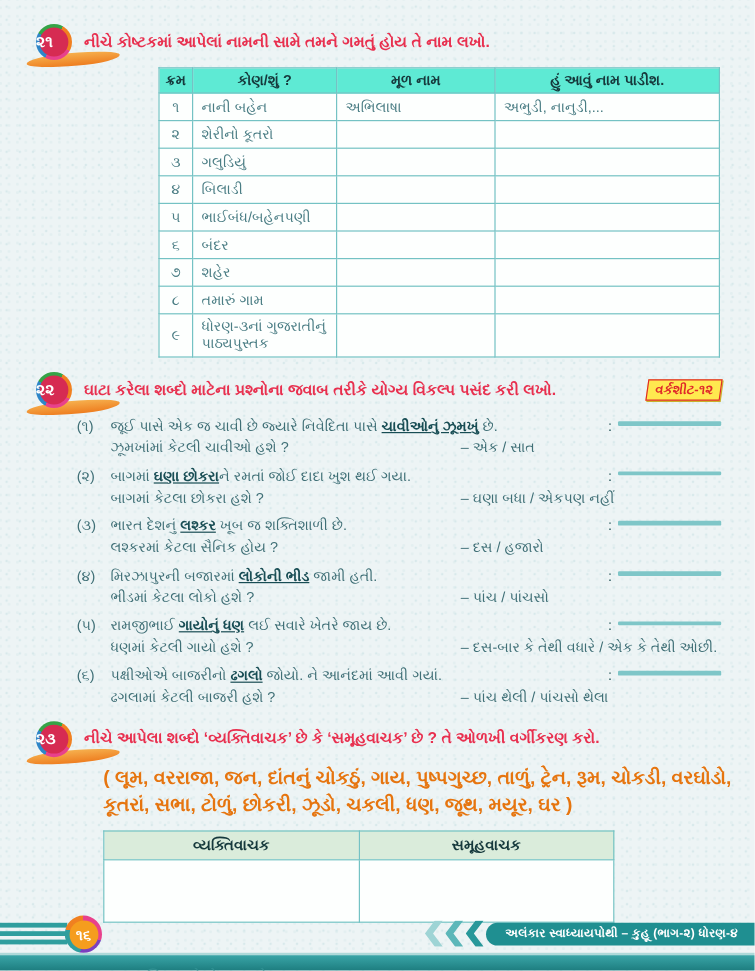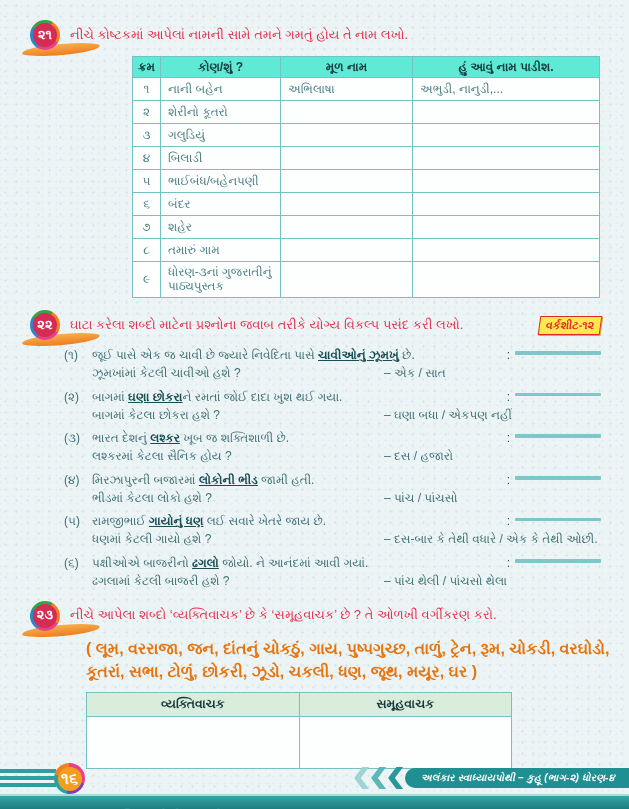--- a/index.html
+++ b/index.html
@@ -17,31 +17,31 @@
     background-size:11px 11px, 7px 7px;
     background-position:0 0, 4px 3px;
   }
   .content { position:relative; padding:20px 28px 0 30px; }
 
   
   .qheader { position:relative; display:flex; align-items:center; gap:10px; margin-bottom:6px; }
   .qbadge {
     position:relative; width:30px; height:30px; border-radius:50%; flex:0 0 30px;
     background:conic-gradient(from 210deg,#2e86c8 0 90deg,#35a447 90deg 180deg,#f08020 180deg 270deg,#e8418c 270deg 360deg);
-    display:flex; align-items:center; justify-content:center; z-index:1;font-family:Liberation Mono, monospace;
+    display:flex; align-items:center; justify-content:flex-start; z-index:1;
   }
   .qbadge::before { content:""; position:absolute; inset:3px; border-radius:50%; background:#d62b52; }
   .qbadge span { position:relative; z-index:2; color:#fff; font-weight:bold; font-size:13px; }
   .swoosh {
     position:absolute; left:-8px; top:24px; width:78px; height:11px;
     background:linear-gradient(#f6b04e,#ee7d1f);
     border-radius:50% 60% 50% 60%/60% 50% 60% 50%;
     transform:rotate(-5deg); z-index:0;
   }
-  .qtitle { color:#e8304f; font-weight:normal; font-size:13px; line-height:1.25; flex:1; }
+  .qtitle { color:#e8304f; font-weight:bold; font-size:13px; line-height:1.25; flex:1; }
 
   
   table { border-collapse:collapse; background:#fdfffe; }
   .t21 { margin:4px 0 0 102px; width:468px; }
   .t21 th, .t21 td { border:1.6px solid #74c2c4; }
   .t21 th { background:#5eead4; color:#16393c; font-size:12px; padding:3px 4px; font-weight:bold; }
   .t21 td { height:23px; padding:1px 7px; color:#4a7d84; font-size:12px; }
   .t21 td.c { text-align:center; width:28px; padding:1px 2px; }
   .t21 col.w-who { width:120px; } .t21 col.w-orig { width:132px; }
   .t21 tr.tall td { height:36px; line-height:1.15; }
@@ -81,29 +81,29 @@
     box-shadow:0 -2px 0 rgba(58,165,167,.35);
   }
   .fbars { position:absolute; left:0; top:5px; }
   .fbars div { width:56px; height:4px; background:#2f9e9e; margin:3px 0; }
   .fcircle {
     position:absolute; left:54px; top:2px; width:31px; height:31px; border-radius:50%;
     background:conic-gradient(from 0deg,#e8418c 0 110deg,#7b3fbf 110deg 190deg,#2f9e9e 190deg 285deg,#f08020 285deg 360deg);
     display:flex; align-items:center; justify-content:center; z-index:2;
   }
   .fcircle::before { content:""; position:absolute; inset:3.5px; border-radius:50%; background:#f59d1e; }
-  .fcircle span { position:relative; z-index:2; color:#fff; font-weight:bold; font-size:16px; }
+  .fcircle span { position:relative; z-index:2; color:#fff; font-weight:bold; font-size:12px; }
   .ftext-left { position:absolute; left:97px; top:11px; color:#2f8f91; font-weight:bold; font-size:11px;margin-top:36px; }
   .fright { position:absolute; right:0; top:6px; display:flex; align-items:center; }
   .chev { width:15px; height:22px; margin-right:2px;
     clip-path:polygon(55% 0, 100% 0, 45% 50%, 100% 100%, 55% 100%, 0 50%); }
   .chev1 { background:#9ed4d5; } .chev2 { background:#5cb7b9; } .chev3 { background:#28989a; }
   .fpill {
     background:#1f8f91; color:#fff; font-size:10px; font-weight:bold;
-    padding:4px 14px 4px 16px; border-radius:12px 0 0 12px; letter-spacing:.2px;font-style:italic;
+    padding:4px 14px 4px 16px; border-radius:12px 0 0 12px; letter-spacing:.2px;
   }
 </style>
 </head>
 <body>
 
 <div class="page">
   <div class="content">
 
     <div class="qheader">
       <div class="swoosh"></div>

